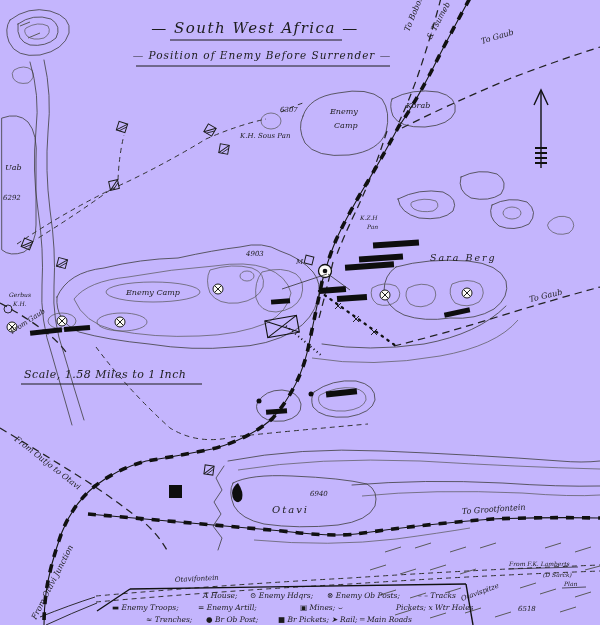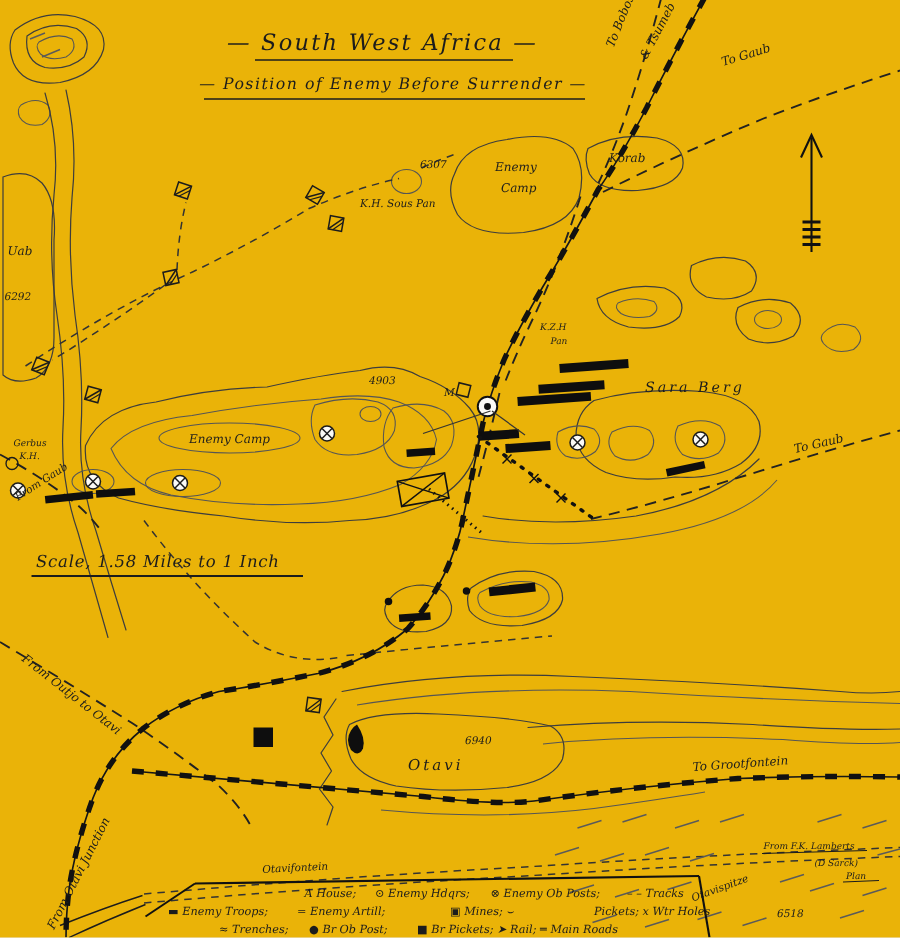--- a/index.html
+++ b/index.html
@@ -1,16 +1,16 @@
 <!DOCTYPE html>
 <html><head>
 <meta charset="utf-8">
 <style>
   html,body{margin:0;padding:0;background:#e8e6e0;}
-  .stage{width:600px;height:625px;background:#eab308;position:relative;overflow:hidden;
+  .stage{width:600px;height:625px;background:#c4b5fd;position:relative;overflow:hidden;
          font-family:"DejaVu Serif", serif;}
   svg{display:block;}
   svg text{fill:#1c1c1c;font-style:italic;font-family:"DejaVu Serif", serif;}
   .contour{fill:none;stroke:#3d3d3d;stroke-width:.8;stroke-linecap:round;}
   .contour2{fill:none;stroke:#555;stroke-width:.7;}
   .railbase{fill:none;stroke:#161616;stroke-width:1.1;}
   .raildash{fill:none;stroke:#111;stroke-width:3.6;stroke-dasharray:8 8;}
   .track{fill:none;stroke:#222;stroke-width:1.25;stroke-dasharray:7.5 5;}
   .trackf{fill:none;stroke:#333;stroke-width:1;stroke-dasharray:5 4;}
   .dots{fill:none;stroke:#111;stroke-width:2.3;stroke-dasharray:1.5 5.5;stroke-linecap:round;}

